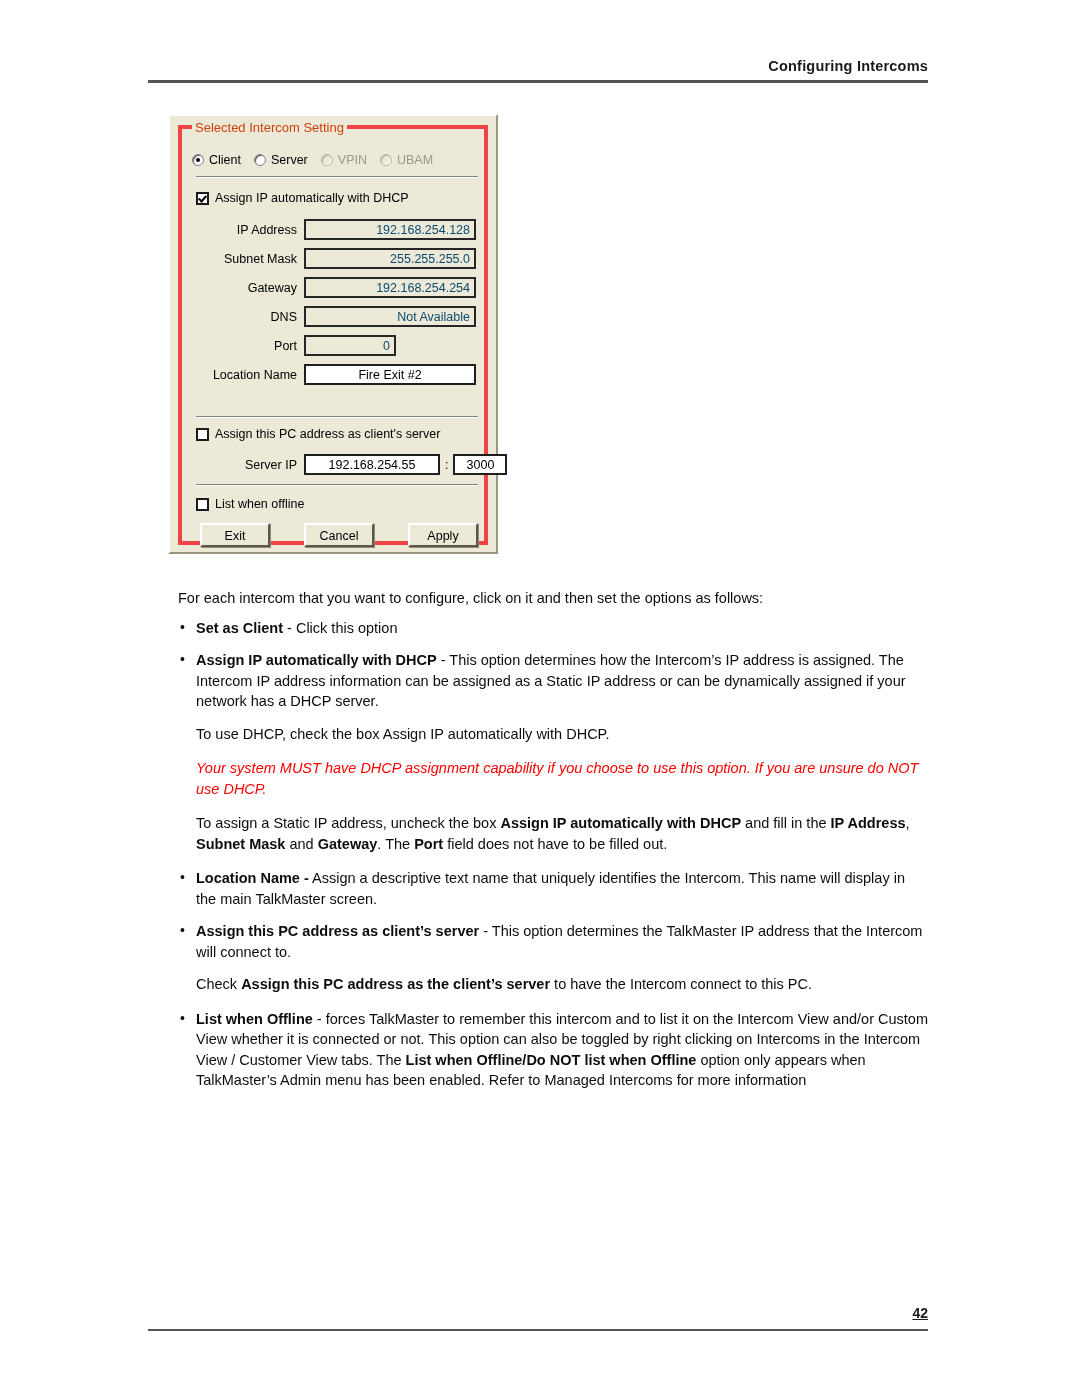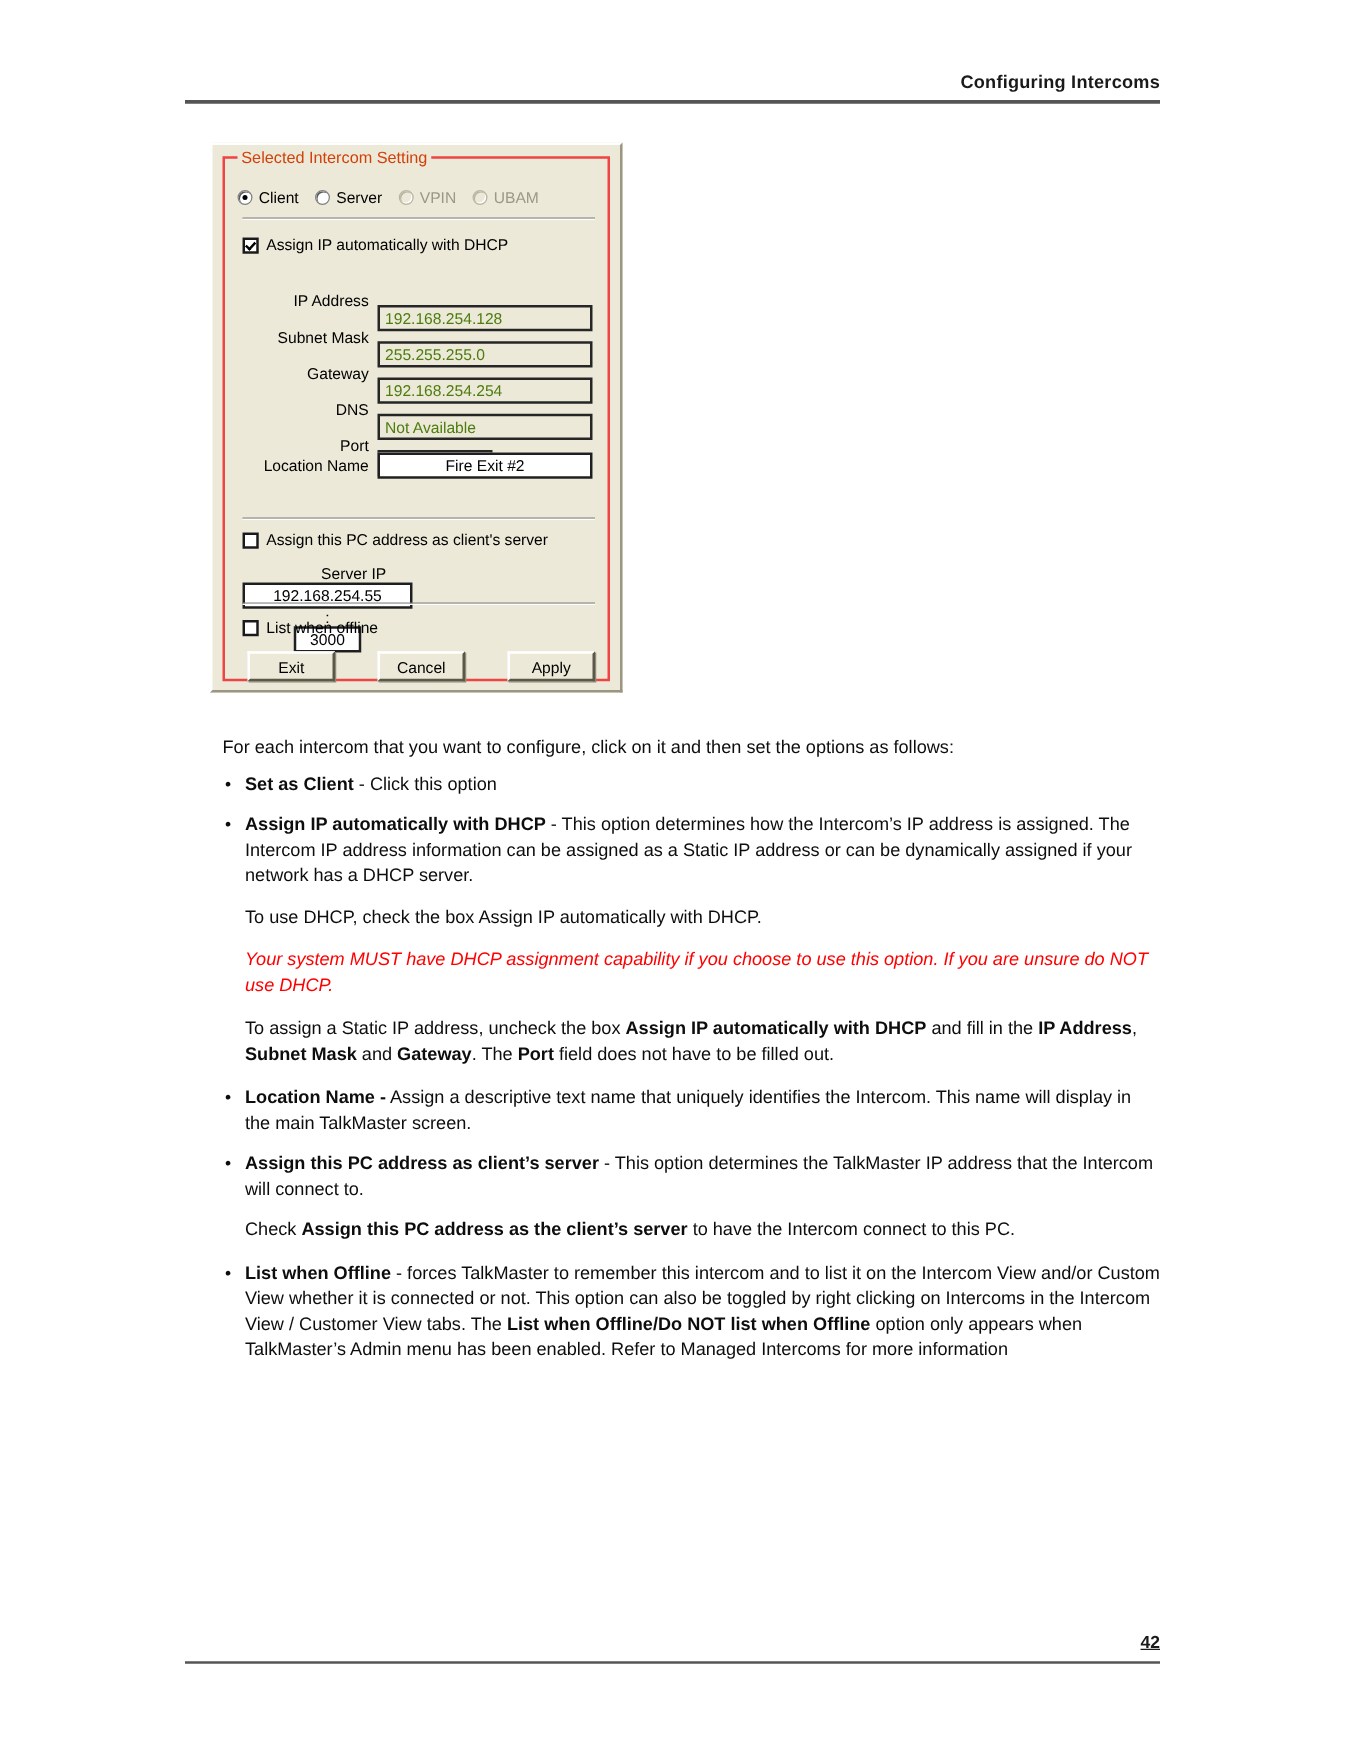--- a/index.html
+++ b/index.html
@@ -72,21 +72,21 @@
     box-sizing: border-box;
     font-size: 12.5px;
     color: #000000;
   }
   .groupbox {
     position: absolute;
     left: 8px;
     top: 9px;
     width: 310px;
     height: 420px;
-    border: 2px solid #ef4444;
+    border: 4px solid #ef4444;
     box-sizing: border-box;
   }
   .groupbox-legend {
     position: absolute;
     left: 10px;
     top: -9px;
     background: #ECE9D8;
     padding: 0 3px;
     color: #D2400A;
     font-size: 13px;
@@ -201,40 +201,39 @@
     line-height: 19px;
     border: 2px solid #1f1f1f;
     box-sizing: border-box;
     font-size: 12.5px;
     padding: 0 4px;
     white-space: nowrap;
     overflow: hidden;
   }
   .field-input.disabled {
     background: #ECE9D8;
-    color: #4d7c0f;
-    text-align: left;
+    color: #0c4a6e;
+    text-align: right;
     border-color: #262626;
-    margin-top: 27px;
   }
   .field-input.enabled {
     background: #ffffff;
     color: #000000;
     text-align: center;
   }
   .w-wide { width: 172px; }
   .w-port { width: 92px; }
 
   .r-ip      { left: 14px; top: 90px; }
   .r-subnet  { left: 14px; top: 119px; }
   .r-gateway { left: 14px; top: 148px; }
   .r-dns     { left: 14px; top: 177px; }
   .r-port    { left: 14px; top: 206px; }
   .r-locname { left: 14px; top: 235px; }
-  .r-serverip{ left: 14px; top: 325px; flex-direction: column; }
+  .r-serverip{ left: 14px; top: 325px; }
 
   .colon-sep {
     padding: 0 5px;
     font-size: 12.5px;
   }
 
   
   .button-row {
     position: absolute;
     left: 18px;

